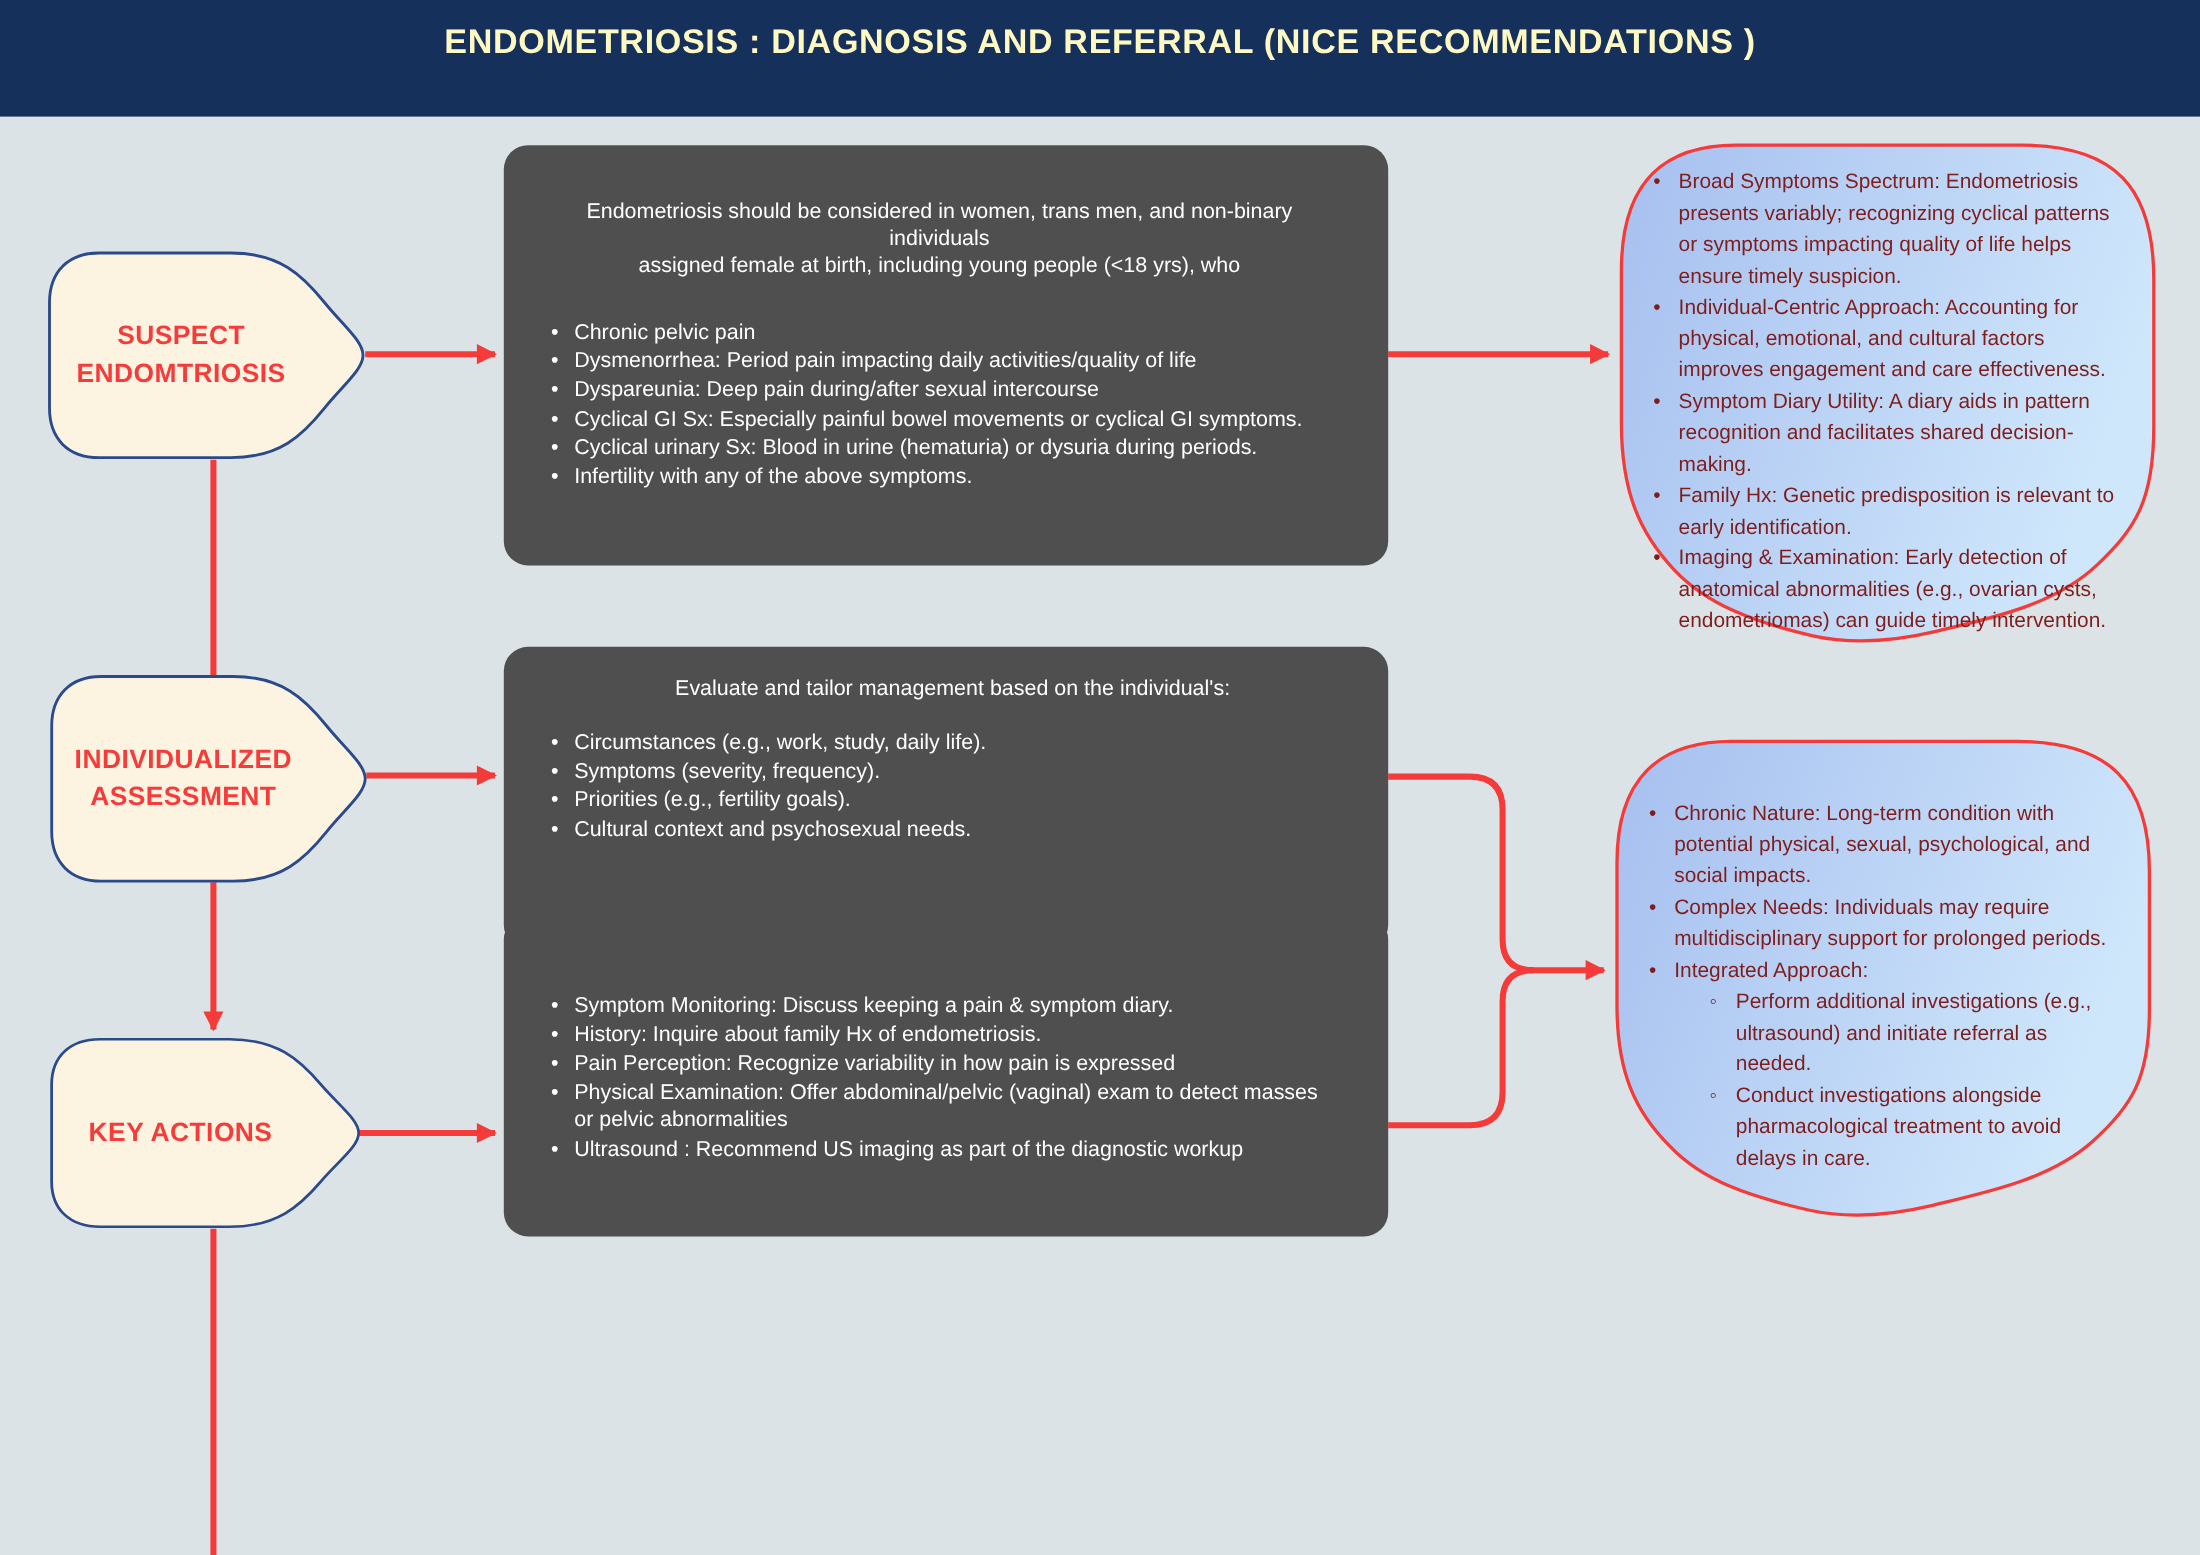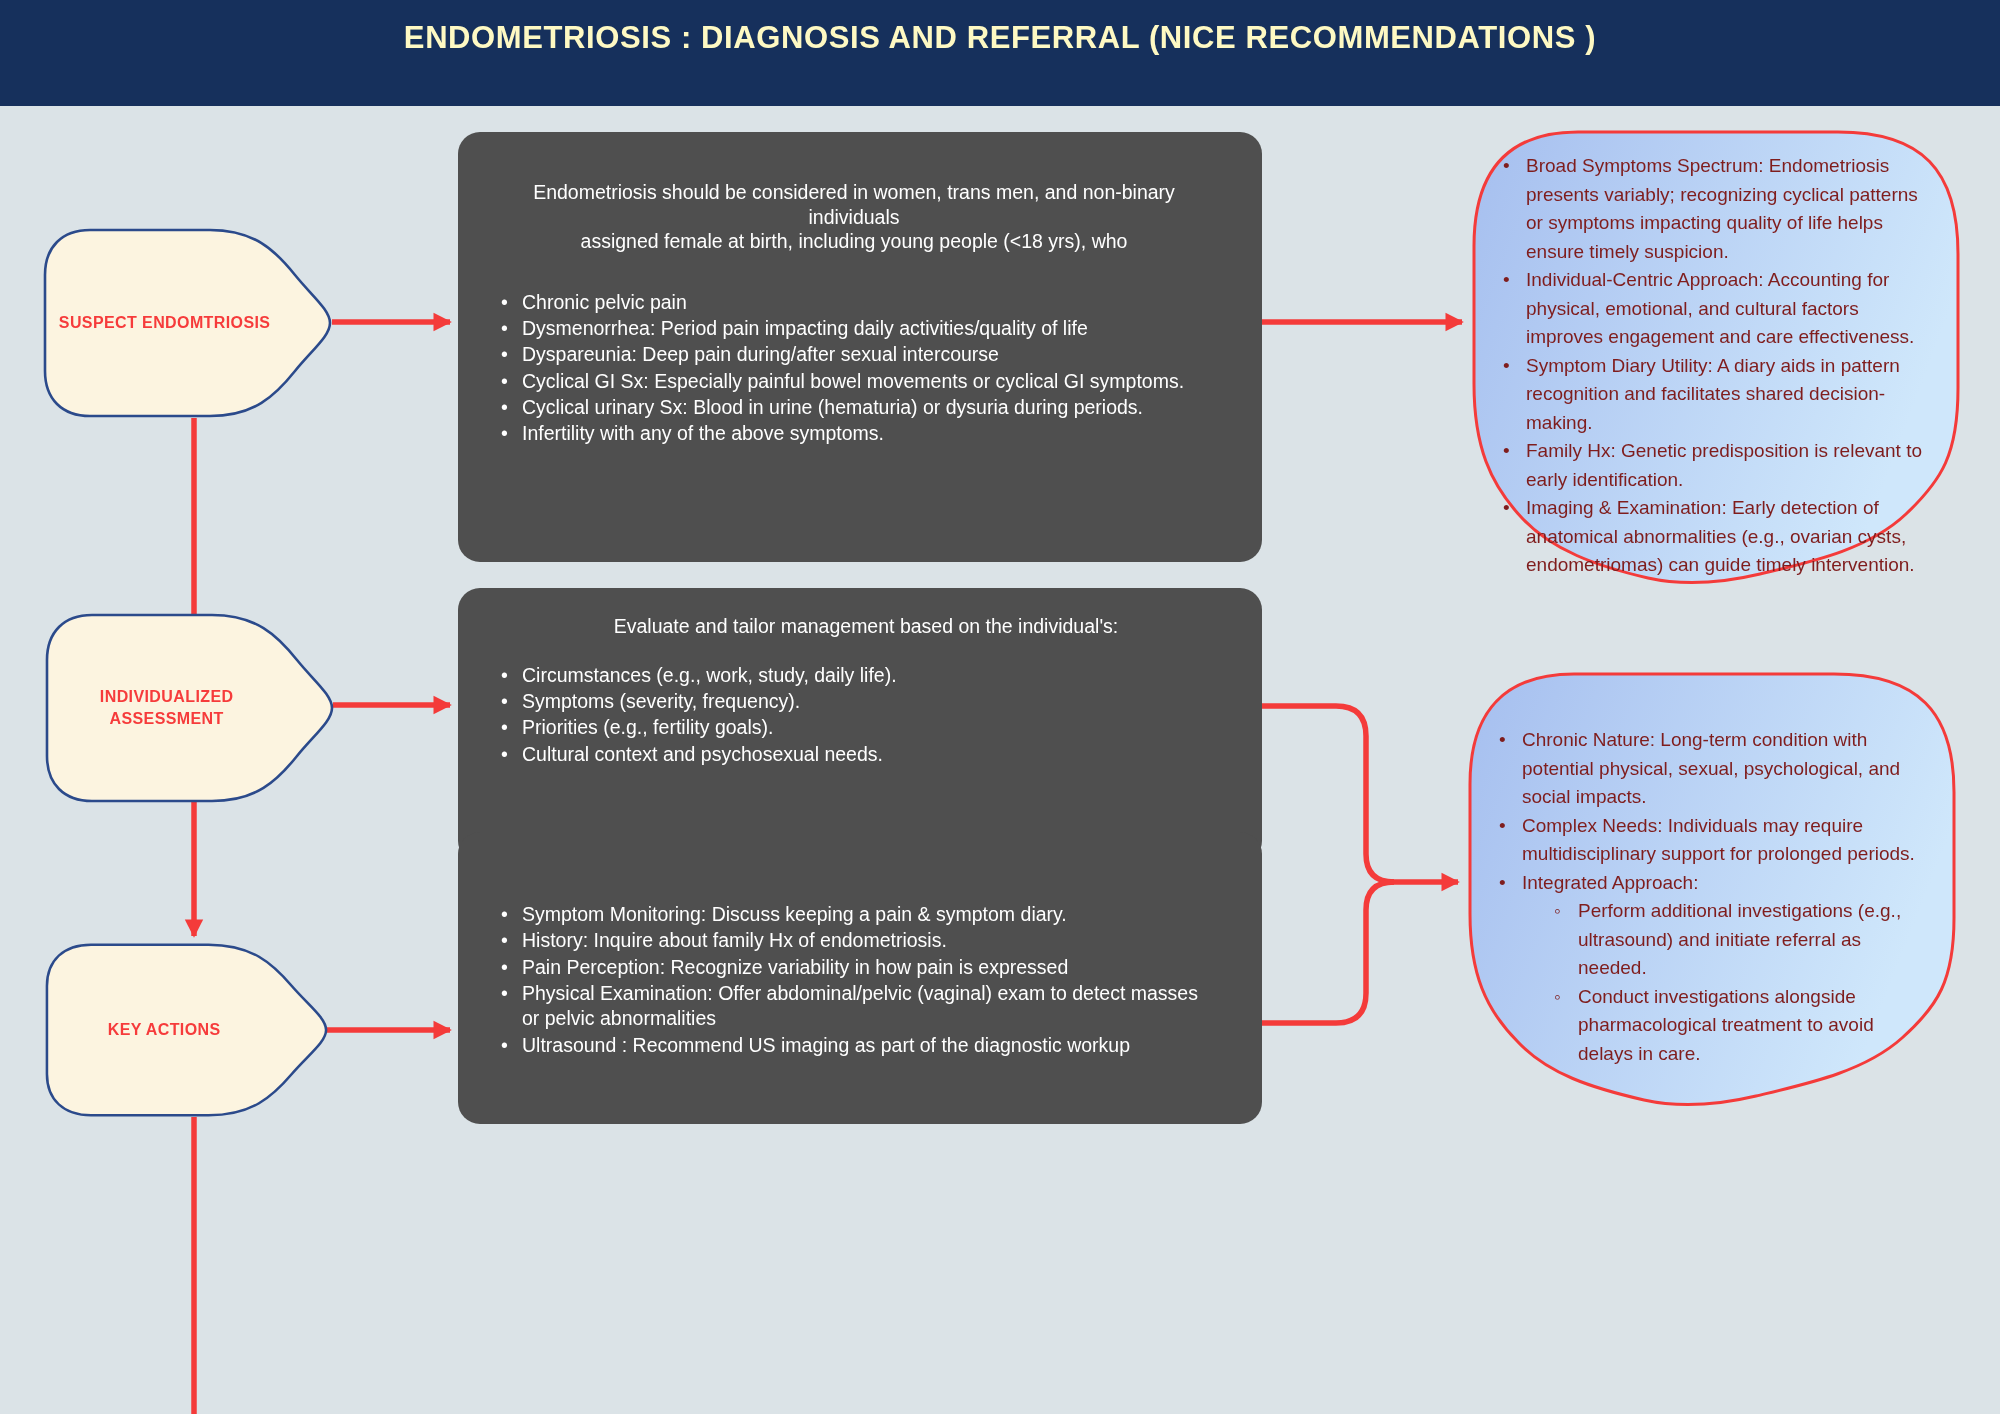--- a/index.html
+++ b/index.html
@@ -23,33 +23,33 @@
   
   .connectors { position:absolute; left:0; top:0; width:2000px; height:1414px; pointer-events:none; }
   .connectors path.line { fill:none; stroke:#f43b3a; stroke-width:5.5; }
 
   
   .stage { position:absolute; }
   .stage svg { position:absolute; left:0; top:0; width:100%; height:100%; }
   .stage .label {
     position:absolute; left:5%; top:0; width:74%; height:100%;
     display:flex; align-items:center; justify-content:center; text-align:center;
-    color:#f63b3b; font-weight:700; font-size:16px; letter-spacing:.4px; line-height:1.4;
+    color:#f63b3b; font-weight:700; font-size:24px; letter-spacing:.4px; line-height:1.4;
   }
   .stage-1 { left:42px;  top:227px; width:292px; height:192px; }
   .stage-2 { left:44px;  top:612px; width:292px; height:192px; }
   .stage-3 { left:44px;  top:942px; width:286px; height:176px; }
 
   
   .panel {
     position:absolute; left:458px; width:804px;
     background:#4f4f4f; border-radius:22px; color:#ffffff;
     box-sizing:border-box;
   }
-  .panel-1 { top:132px; height:430px; padding:48px 54px 16px 42px; }
+  .panel-1 { top:132px; height:382px; padding:48px 54px 16px 42px; }
   .panel-2 { top:588px; height:275px; padding:26px 30px 0 42px; }
   .panel-3 { top:832px; height:292px; padding:70px 54px 0 42px; }
   .panel .box-header { margin:0 0 24px 0; text-align:center; font-size:19.5px; line-height:1.26; }
   .panel .box-header span { display:block; }
   .panel-1 .box-header { margin-bottom:36px; }
   .panel ul { list-style:none; margin:0; padding:0; }
   .panel li {
     position:relative; padding-left:22px;
     font-size:19.5px; line-height:1.3; margin-bottom:1px;
   }

